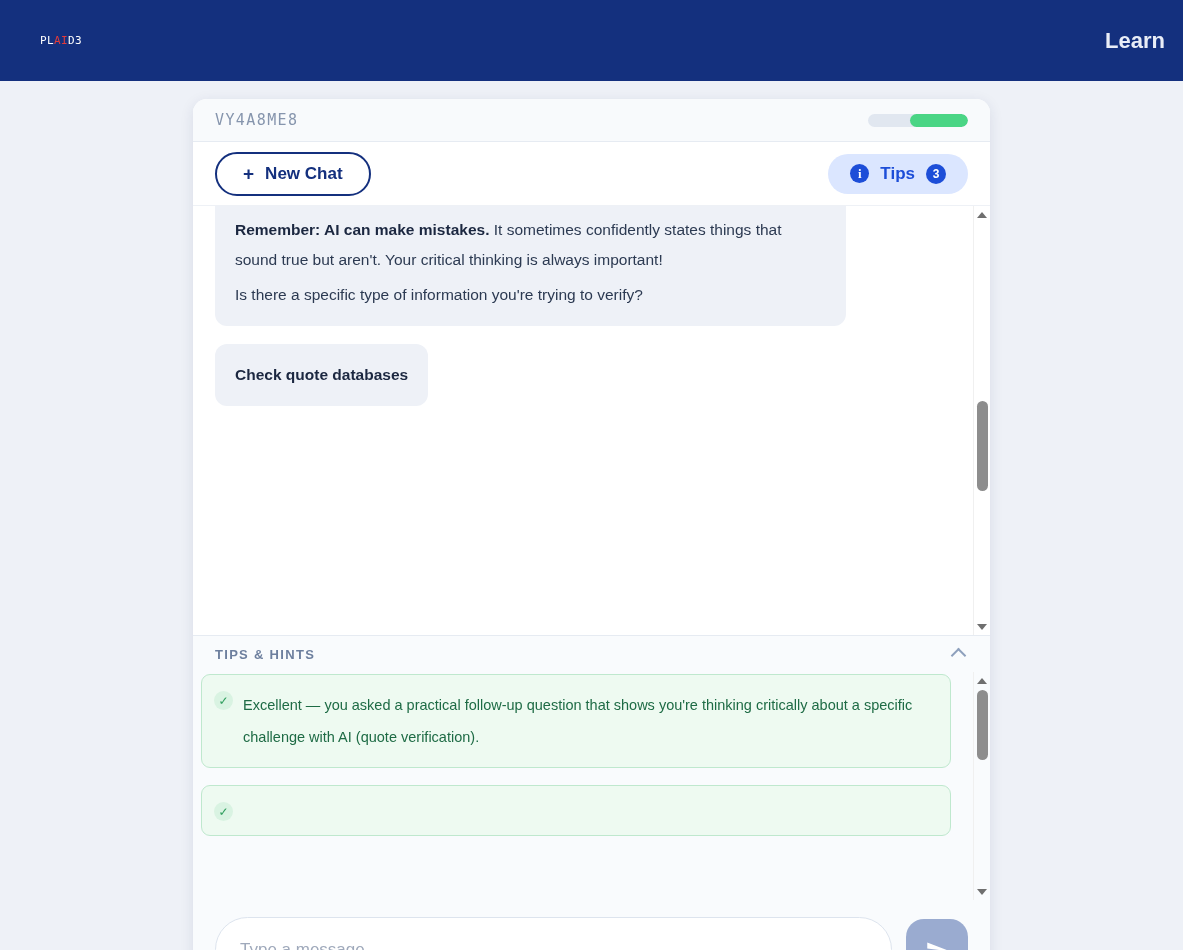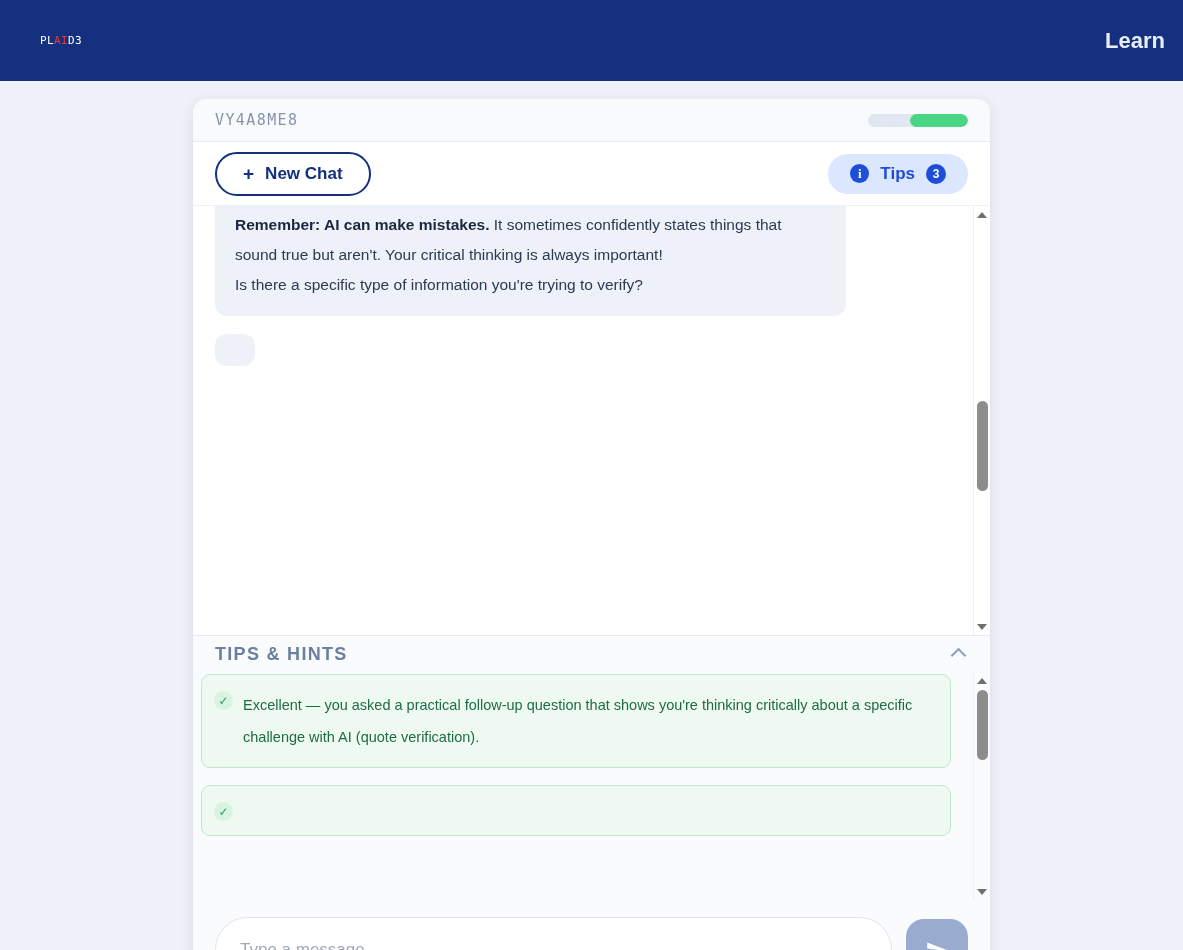--- a/index.html
+++ b/index.html
@@ -224,21 +224,21 @@
     align-self: flex-end;
     background: #1f47e8;
     color: #ffffff;
     padding: 14px 21px;
     border-radius: 22px;
     font-size: 16px;
     line-height: 1.2;
     max-width: 420px;
   }
   .bubble p { margin: 0; }
-  .bubble p + p { }
+  .bubble p + p { margin-top: 5px; }
   .bubble strong { font-weight: bold; color: #1b2740; }
   .bubble .head { font-weight: bold; color: #1b2740; display: block; }
 
   
   .sbar {
     position: absolute;
     top: 0; right: 0; bottom: 0;
     width: 17px;
     background: #ffffff;
     border-left: 1px solid #f0f0f0;
@@ -281,21 +281,21 @@
     min-height: 0;
   }
   .tips-head {
     height: 36px;
     display: flex;
     align-items: center;
     padding: 0 22px;
     flex: 0 0 auto;
   }
   .tips-head-title {
-    font-size: 18px;
+    font-size: 13px;
     font-weight: bold;
     letter-spacing: 1.3px;
     color: #6d7f9e;
   }
   .collapse-btn {
     margin-left: auto;
     background: none;
     border: none;
     cursor: pointer;
     padding: 4px;
@@ -425,21 +425,21 @@
         <div class="msg-list">
 
           <div class="bubble assistant">
             <p>at an answer.</p>
             <p><strong>Remember: AI can make mistakes.</strong><span> It sometimes confidently states things that sound true but aren't. Your critical thinking is always important!</span></p>
             <p>Is there a specific type of information you're trying to verify?</p>
           </div>
 
 
           <div class="bubble assistant">
-            <p></p>
+            <p><span class="head">Check quote databases</span></p>
           </div>
 
         </div>
       </div>
       <div class="sbar">
         <div class="arrow up">
             <span class="tri-up"></span>
           </div>
         <div class="thumb" style="top:195px;height:90px;"></div>
         <div class="arrow down">

